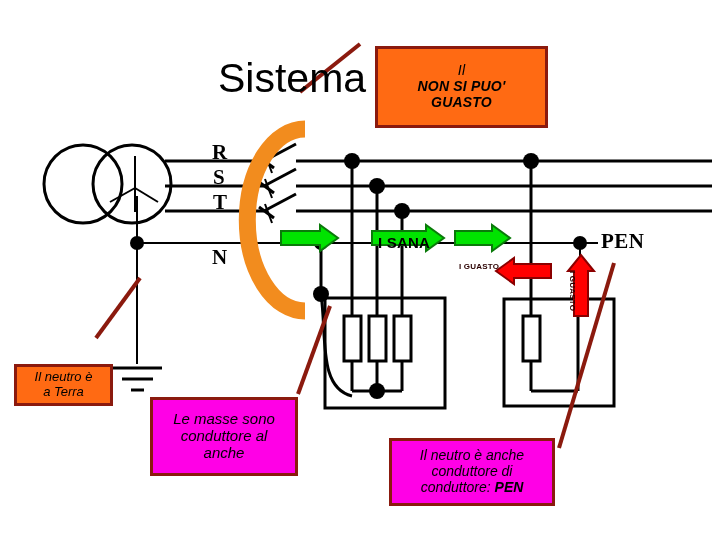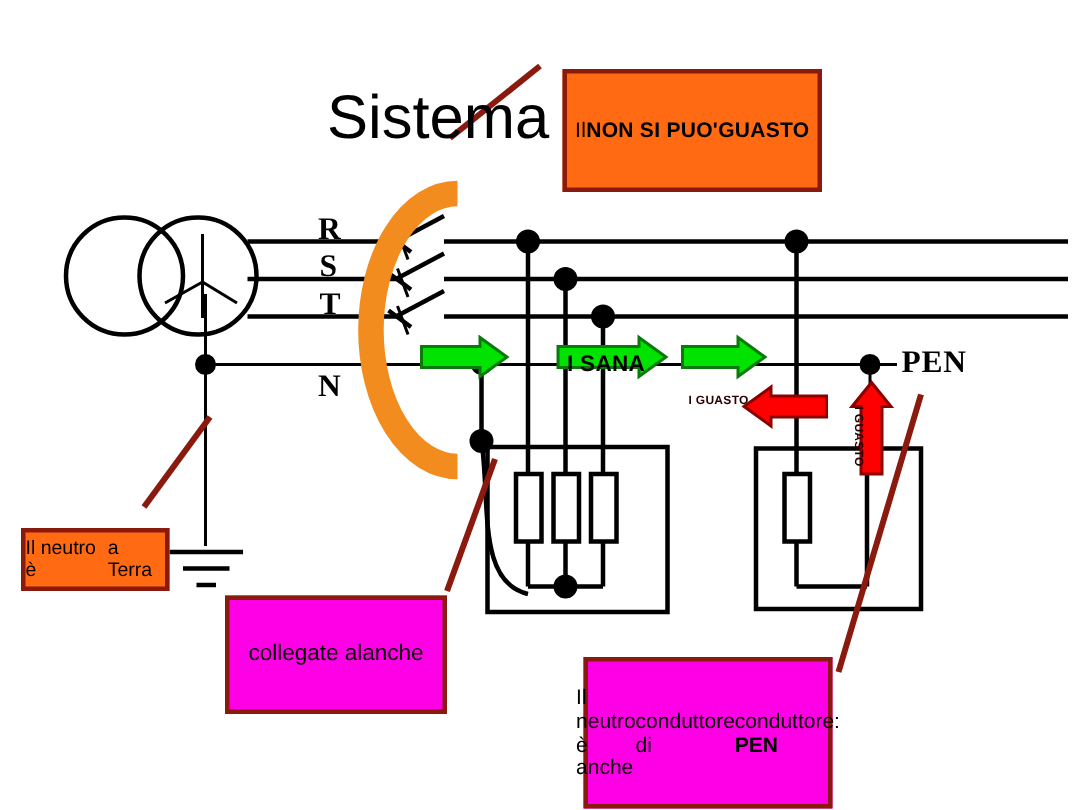--- a/index.html
+++ b/index.html
@@ -2,31 +2,31 @@
 <html><head>
 <meta charset="utf-8">
 <style>
   html,body{margin:0;padding:0;background:#ffffff;}
   body{width:720px;height:540px;overflow:hidden;
        font-family:"Liberation Sans",sans-serif;}
   #stage{position:relative;width:720px;height:540px;background:#fff;margin-top:16px;}
   #stage svg{position:absolute;left:0;top:0;}
 
   .box{position:absolute;box-sizing:border-box;display:flex;
-       flex-direction:row;align-items:center;justify-content:center;
-       text-align:left;color:#000;line-height:1.12;}
+       flex-direction:column;align-items:center;justify-content:center;
+       text-align:center;color:#000;line-height:1.12;font-style:italic;}
   .box.orange{background:#FF6A13;border:3px solid #8B1A0E;}
   .box.magenta{background:#FF00E6;border:3px solid #8B1A0E;}
 
   #warn-box{left:375px;top:30px;width:173px;height:82px;
             font-size:14px;font-weight:bold;letter-spacing:.2px;}
   #warn-box .l1{font-weight:normal;}
-  #neutro-terra-box{left:14px;top:336px;width:99px;height:42px;font-size:13px;}
+  #neutro-terra-box{left:14px;top:348px;width:99px;height:42px;font-size:13px;}
   #masse-box{left:150px;top:381px;width:148px;height:79px;font-size:15px;}
-  #pen-box{left:389px;top:422px;width:166px;height:101px;font-size:14px;}
+  #pen-box{left:389px;top:422px;width:166px;height:68px;font-size:14px;}
   #pen-box b{font-weight:bold;}
 
   .lbl{position:absolute;color:#000;font-family:"Liberation Serif",serif;
        font-weight:bold;line-height:1;}
   #lbl-R{left:212px;top:126px;font-size:21px;}
   #lbl-S{left:213px;top:151px;font-size:21px;}
   #lbl-T{left:213px;top:176px;font-size:21px;}
   #lbl-N{left:212px;top:231px;font-size:21px;}
   #lbl-PEN{left:601px;top:215px;font-size:21px;letter-spacing:.5px;}
 
@@ -182,21 +182,22 @@
   <div class="arrow-txt" id="txt-isana">I SANA</div>
   <div class="arrow-txt" id="txt-guasto-h">I GUASTO</div>
   <div class="arrow-txt" id="txt-guasto-v">I GUASTO</div>
 
   <div class="box orange" id="neutro-terra-box">
     <span>Il neutro è</span>
     <span>a Terra</span>
   </div>
 
   <div class="box magenta" id="masse-box">
-    <span>collegate al</span>
+    <span>Le masse sono</span>
+    <span>conduttore al</span>
     <span>anche</span>
   </div>
 
   <div class="box magenta" id="pen-box">
     <span>Il neutro è anche</span>
     <span>conduttore di</span>
     <span><span>conduttore:</span> <b>PEN</b></span>
   </div>
 
 </div>

